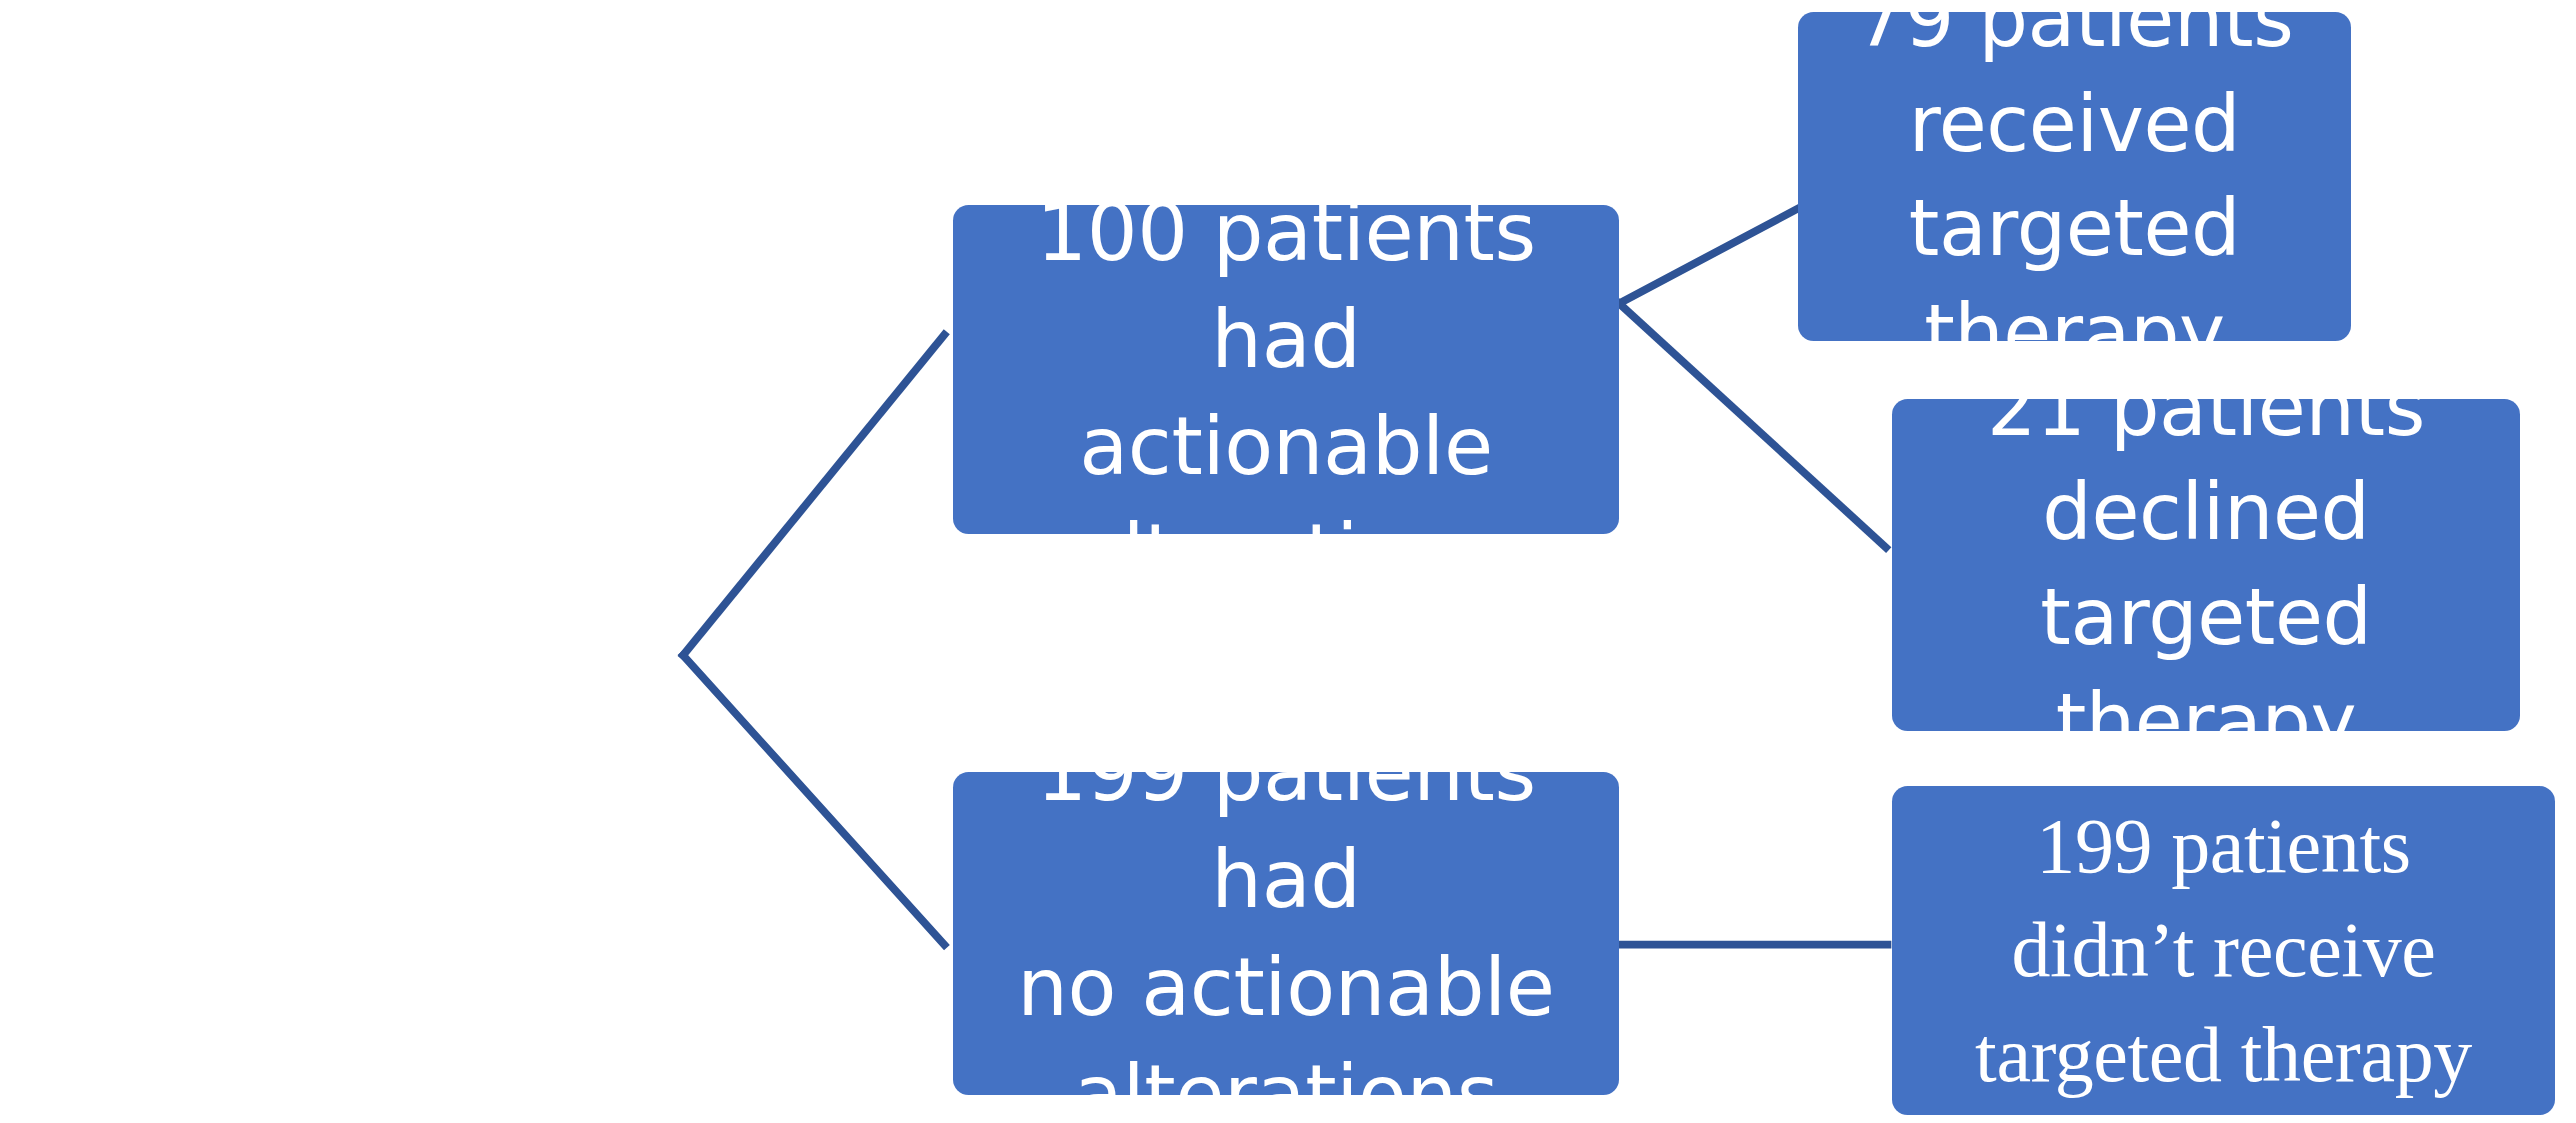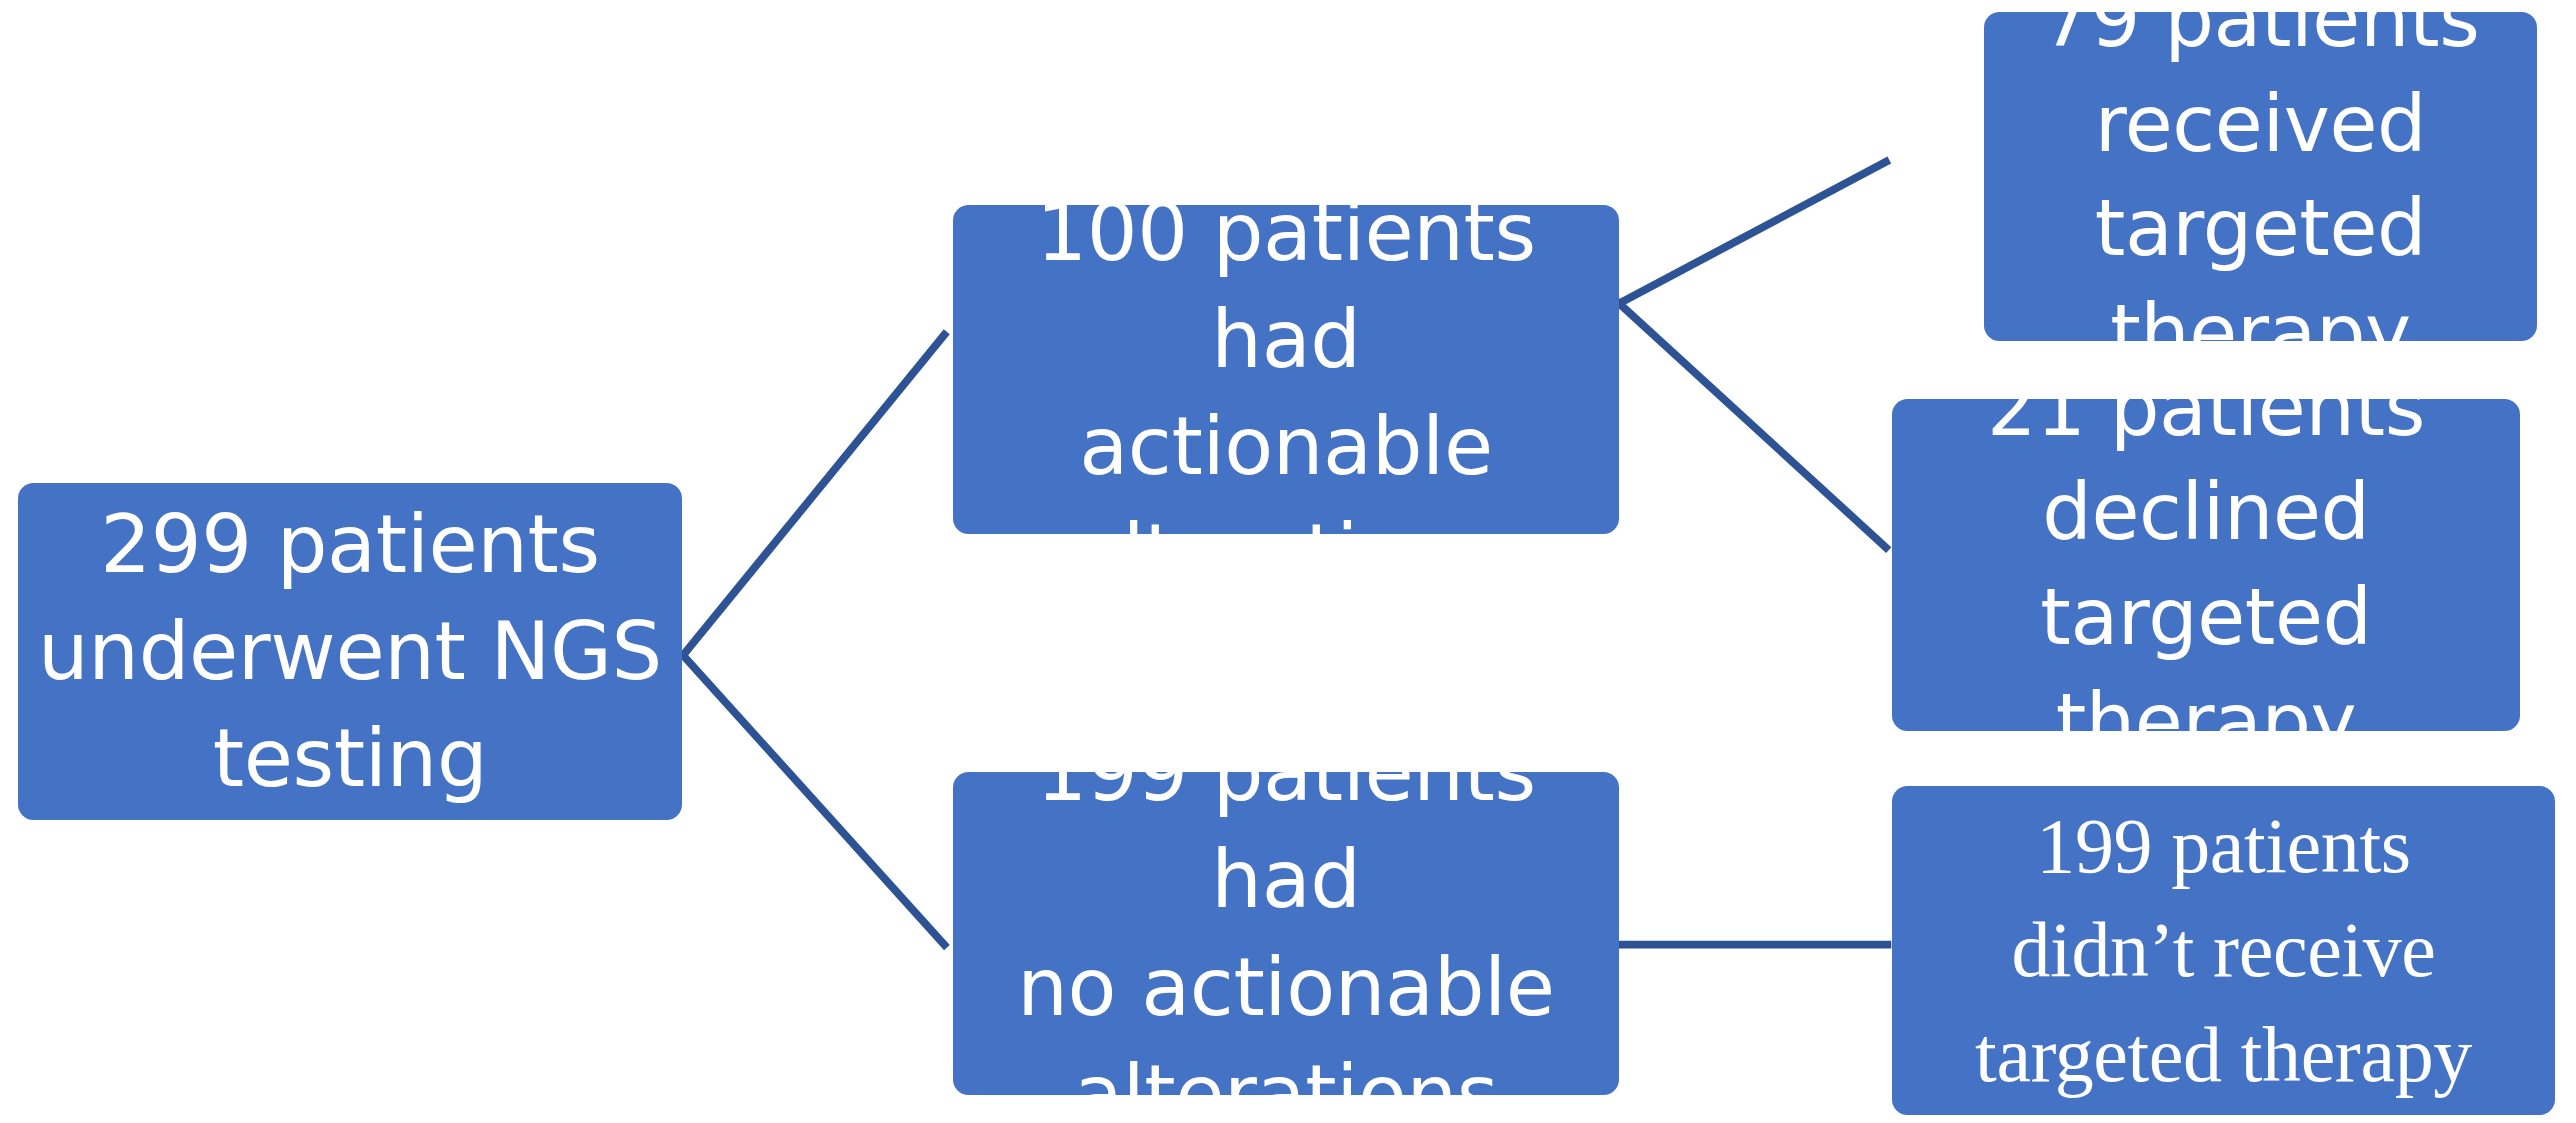--- a/index.html
+++ b/index.html
@@ -44,21 +44,21 @@
   .node-text {
     display: block;
     white-space: pre-line;
     font-size: 78px;
   }
 
   
   #node-root        { left: 18px;   top: 483px;  width: 664px; height: 337px; }
   #node-actionable  { left: 953px; top: 205px;  width: 666px; height: 329px; }
   #node-no-action   { left: 953px; top: 772px; width: 666px; height: 323px; }
-  #node-received    { left: 1984px; top: 11.7px;   width: 553px; height: 329px; }
+  #node-received    { left: 1798px; top: 11.7px;   width: 553px; height: 329px; }
   #node-declined    { left: 1892px; top: 399px;  width: 628px; height: 332px; }
   #node-not-received{ left: 1892px; top: 786px; width: 663px; height: 329px; }
 
   #node-root .node-text         { font-size: 80px; }
   #node-actionable .node-text   { font-size: 80px; margin-top: 47px; }
   #node-no-action .node-text    { font-size: 80px; }
   #node-received .node-text     { font-size: 78px; }
   #node-declined .node-text     { font-size: 78px; }
   #node-not-received .node-text { font-size: 78px; }
 </style>
@@ -73,25 +73,20 @@
 
     <line x1="873" y1="838" x2="1207" y2="1208" stroke="#2E5395" stroke-width="10" stroke-linecap="square"></line>
 
     <line x1="2070" y1="388" x2="2411" y2="207" stroke="#2E5395" stroke-width="10" stroke-linecap="square"></line>
 
     <line x1="2070" y1="388" x2="2411" y2="700" stroke="#2E5395" stroke-width="10" stroke-linecap="square"></line>
 
     <line x1="2070" y1="1208" x2="2413" y2="1208" stroke="#2E5395" stroke-width="10" stroke-linecap="square"></line>
   </svg>
 
-  <div class="node" id="node-root" style="background:#4472C4;">
-    <span class="node-text">299 patients
-underwent NGS
-testing</span>
-  </div>
 
   <div class="node" id="node-actionable" style="background:#4472C4;">
     <span class="node-text">100 patients had
 actionable
 alterations</span>
   </div>
 
   <div class="node" id="node-no-action" style="background:#4472C4;">
     <span class="node-text">199 patients had
 no actionable

